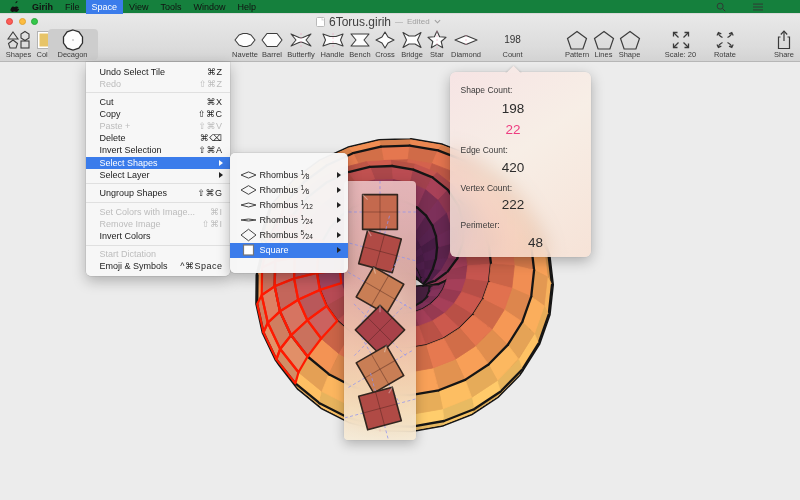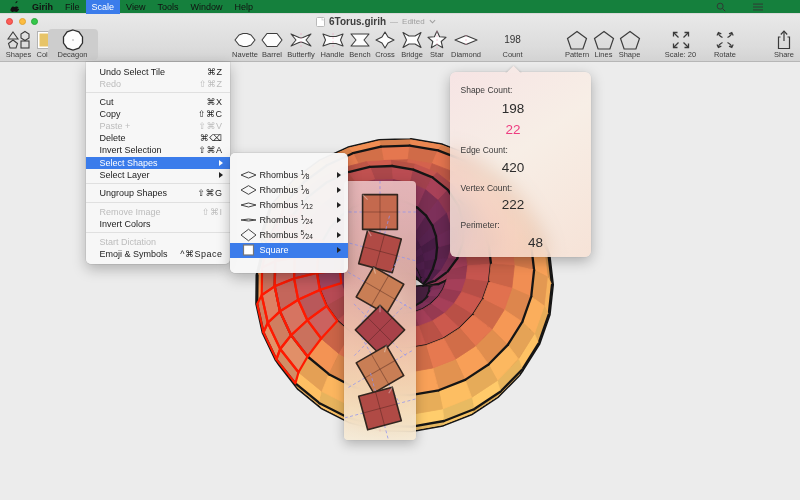--- a/index.html
+++ b/index.html
@@ -15,21 +15,21 @@
   .mb-right { margin-left:auto; display:flex; align-items:center; gap:26px; padding-right:36px; }
 
   
   .chrome { position:absolute; left:0; top:14px; width:800px; height:48px; background:linear-gradient(#e9e9e9,#dcdcdc 70%,#d3d3d3); border-bottom:1px solid #b6b6b6; z-index:5; }
   .traffic { position:absolute; top:4px; left:6px; display:flex; gap:5.5px; }
   .tl { width:7px; height:7px; border-radius:50%; }
   .tl.r { background:#fc5d57; border:0.5px solid #e2443e; }
   .tl.y { background:#fdbc40; border:0.5px solid #e0a433; }
   .tl.g { background:#34c84a; border:0.5px solid #2aa93c; }
   .titlegroup { position:absolute; top:1.5px; left:316px; height:12px; display:flex; align-items:center; gap:4px; }
-  .title-name { font-size:10px; font-weight:bold; color:#3e3e3e; }
+  .title-name { font-size:12px; font-weight:normal; color:#3e3e3e; }
   .title-status { font-size:8px; color:#9f9f9f; }
 
   .toolbar { position:absolute; left:0; top:14px; width:800px; height:33px; }
   .tb-item { position:absolute; top:1px; width:50px; height:31px; display:flex; flex-direction:column; align-items:center; justify-content:flex-start; }
   .tb-item .ticon { height:21px; display:flex; align-items:center; justify-content:center; }
   .tb-item .tlabel { font-size:7.5px; color:#3c3c3c; line-height:8px; margin-top:1px; white-space:nowrap; }
   .tb-item.sel { background:#cdcdcd; border-radius:4px; }
   .tb-count-num { font-size:10px; color:#333; height:21px; display:flex; align-items:center; }
 
   
@@ -76,21 +76,21 @@
 
 <div class="menubar">
   <div class="mb-apple">
       <svg width="9" height="11" viewBox="0 0 16 20">
         <path fill="#111" d="M11.3 1.1c.1 1-.3 2-.9 2.7-.6.7-1.6 1.3-2.6 1.2-.1-1 .4-2 .9-2.6C9.3 1.6 10.4 1.1 11.3 1.1zM14.7 15.2c-.5 1.1-.7 1.6-1.4 2.6-.9 1.4-2.2 3.1-3.8 3.1-1.4 0-1.8-.9-3.7-.9-1.9 0-2.3.9-3.7.9C.5 20.9-.7 19.4-1.6 18-1.6 18 0 11 2.9 10.9c1.3 0 2.4.9 3.2.9.8 0 2.2-1.1 3.7-.9.6 0 2.4.2 3.5 1.9-.1.1-2.1 1.2-2.1 3.7C11.2 14.5 14.7 15.2 14.7 15.2z" transform="translate(2 -1)"></path>
       </svg>
     </div>
   <div class="mb-items" style="display:flex;height:14px;">
       <div class="mb-item bold">Girih</div>
       <div class="mb-item">File</div>
-      <div class="mb-item active">Scale</div>
+      <div class="mb-item active">Space</div>
       <div class="mb-item">View</div>
       <div class="mb-item">Tools</div>
       <div class="mb-item">Window</div>
       <div class="mb-item">Help</div>
     </div>
   <div class="mb-right">
     <svg width="10" height="10" viewBox="0 0 12 12">
         <circle cx="5" cy="5" r="3.6" fill="none" stroke="#333" stroke-width="1.1"></circle>
         <line x1="7.8" y1="7.8" x2="11" y2="11" stroke="#333" stroke-width="1.2"></line>
       </svg>
@@ -1615,20 +1615,24 @@
       <span>Select Layer</span>
       <span class="arrow-r"></span>
     </div>
     <div class="msep"></div>
     <div class="mi">
       <span>Ungroup Shapes</span>
       <span class="sc">⇧⌘G</span>
     </div>
     <div class="msep"></div>
     <div class="mi disabled">
+      <span>Set Colors with Image...</span>
+      <span class="sc">⌘I</span>
+    </div>
+    <div class="mi disabled">
       <span>Remove Image</span>
       <span class="sc">⇧⌘I</span>
     </div>
     <div class="mi">
       <span>Invert Colors</span>
     </div>
     <div class="msep"></div>
     <div class="mi disabled">
       <span>Start Dictation</span>
     </div>

